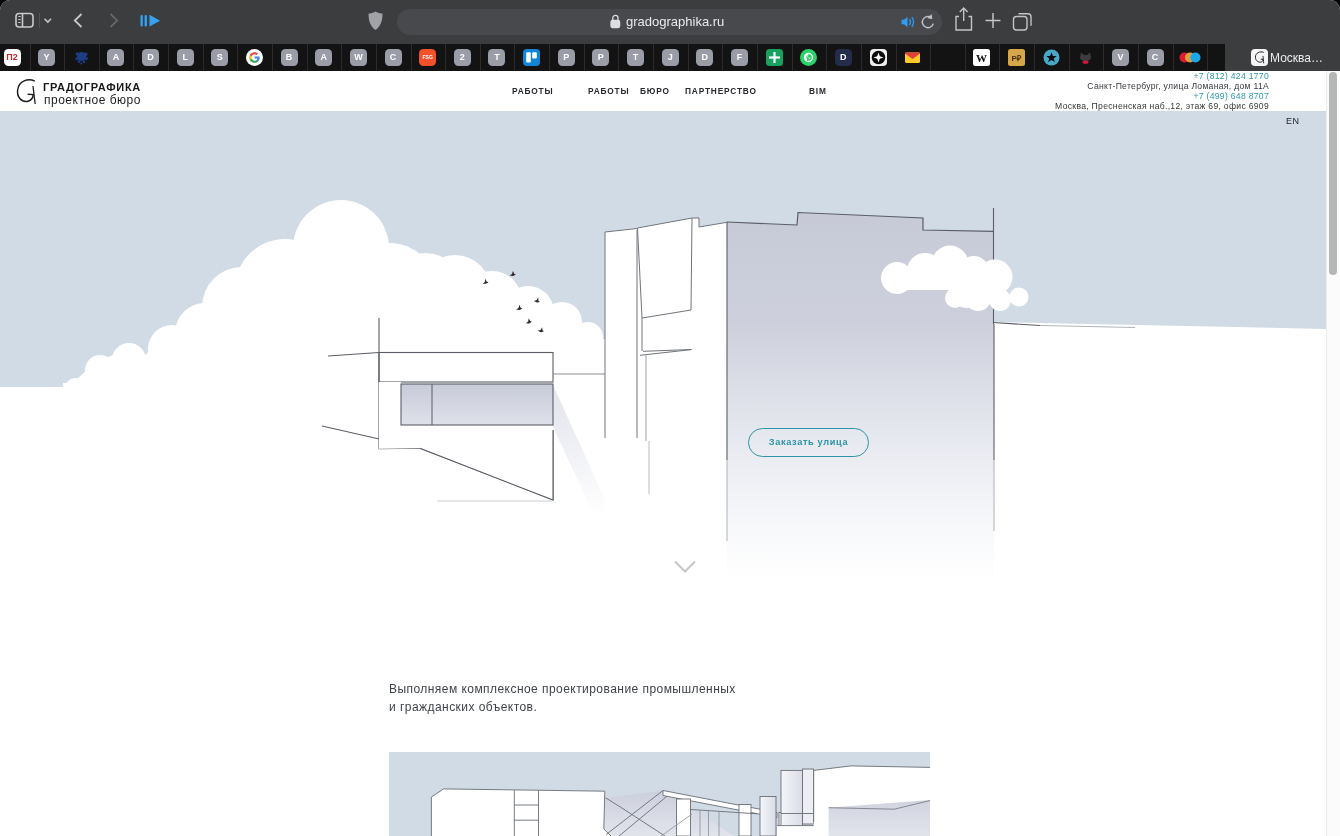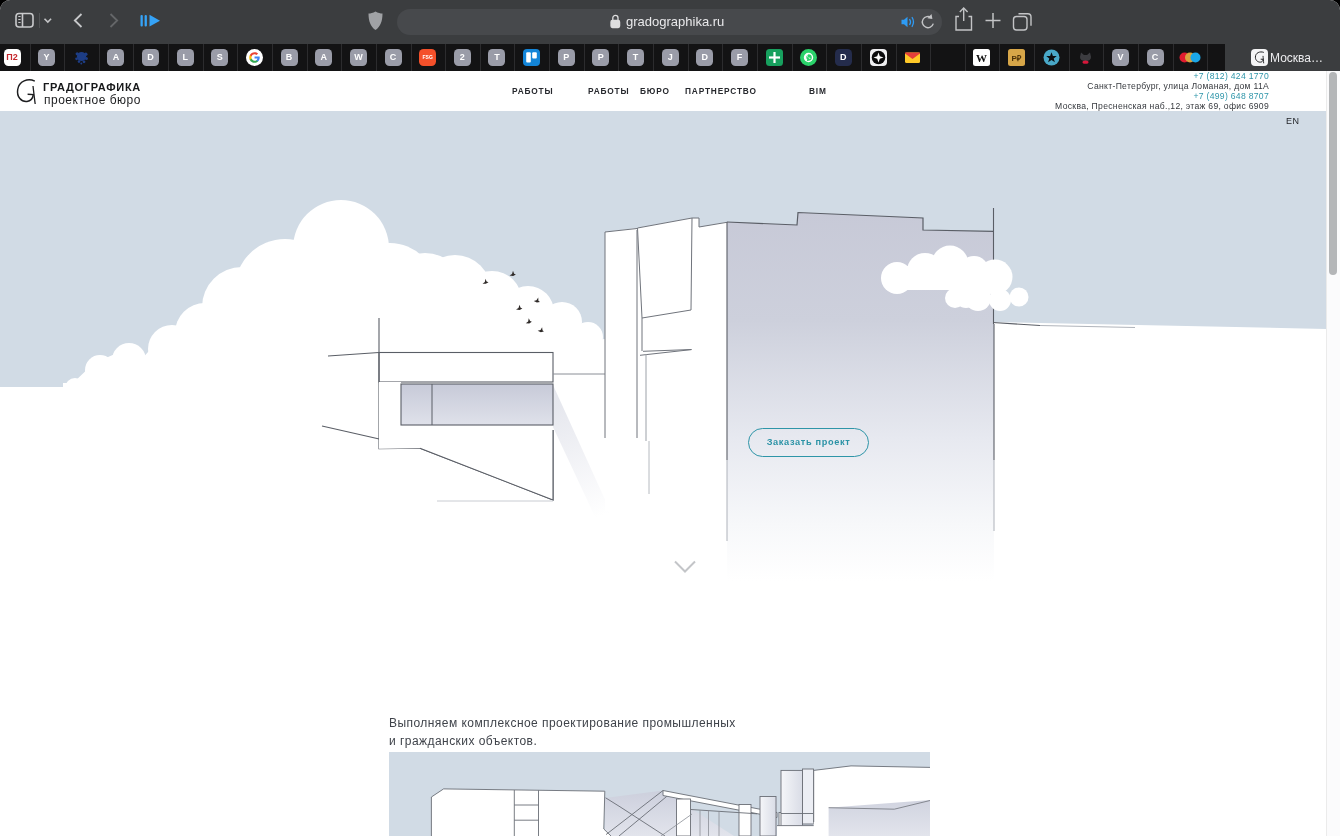--- a/index.html
+++ b/index.html
@@ -29,21 +29,21 @@
   #contacts { position:absolute; left:969px; top:-0.5px; width:300px; text-align:right;
     font-size:8.6px; line-height:10px; color:#36393e; letter-spacing:0.3px; }
   #contacts .ph { color:#2f96aa; }
   #en { position:absolute; left:1286px; top:11px; font-size:9px; font-weight:normal; letter-spacing:0.6px; color:#232529;margin-top:34px; }
   
   #h1 { position:absolute; left:748px; top:276px; font-size:26px; line-height:33px;
     font-weight:bold; color:#24262e; letter-spacing:2.2px; }
   #cta { position:absolute; left:748px; top:357px; width:121px; height:29px;
     border:1.4px solid #2e95a8; border-radius:14.5px; color:#2c93a6;
     font-size:9.2px; font-weight:bold; letter-spacing:0.65px; text-align:center; line-height:26.5px; }
-  #para { position:absolute; left:389px; top:644px; font-size:12px; line-height:17.5px;
+  #para { position:absolute; left:389px; top:610px; font-size:12px; line-height:17.5px;
     color:#3f434a; letter-spacing:0.45px; }
 </style>
 </head>
 <body>
 <div id="win">
 
   <div id="toolbar">
     <svg width="1340" height="44" style="position:absolute;left:0;top:0">
 
       <g stroke="#c9cacc" stroke-width="1.6" fill="none">
@@ -375,21 +375,21 @@
     <div class="nav" style="left:685px">ПАРТНЕРСТВО</div>
     <div class="nav" style="left:809px">BIM</div>
     <div id="contacts">
       <div class="ph">+7 (812) 424 1770</div>
       <div>Санкт-Петербург, улица Ломаная, дом 11А</div>
       <div class="ph">+7 (499) 648 8707</div>
       <div>Москва, Пресненская наб.,12, этаж 69, офис 6909</div>
     </div>
     <div id="en">EN</div>
 
-    <div id="cta">Заказать проект</div>
+    <div id="cta">Заказать улица</div>
     <div id="para">Выполняем комплексное проектирование промышленных<br>и гражданских объектов.</div>
 
     <svg id="illus2" width="541" height="84" viewBox="0 0 541 84" style="position:absolute;left:389px;top:681px">
       <defs>
         <linearGradient id="lav1" x1="0" y1="40" x2="0" y2="84" gradientUnits="userSpaceOnUse">
           <stop offset="0" stop-color="#cdd0dd"></stop>
             <stop offset="1" stop-color="#e2e4ec"></stop>
         </linearGradient>
         <linearGradient id="slabg" x1="0" y1="0" x2="1" y2="0">
           <stop offset="0" stop-color="#f5f6f9"></stop>

